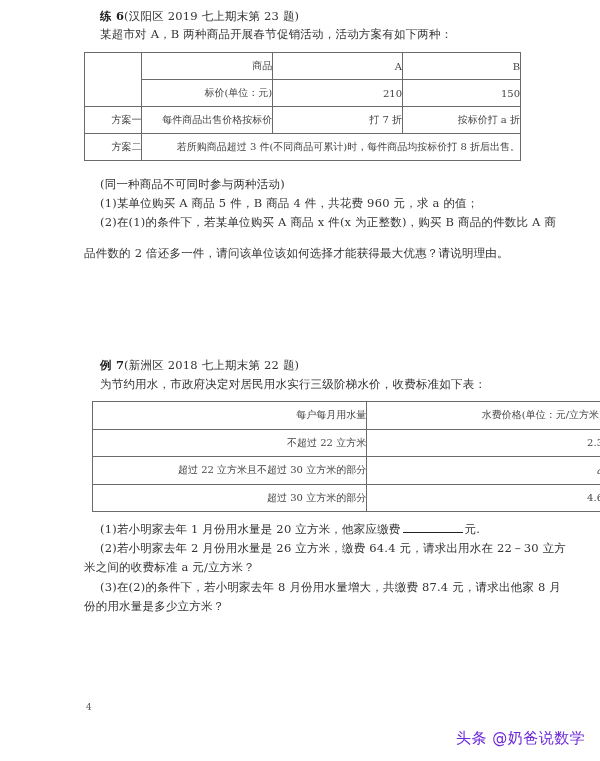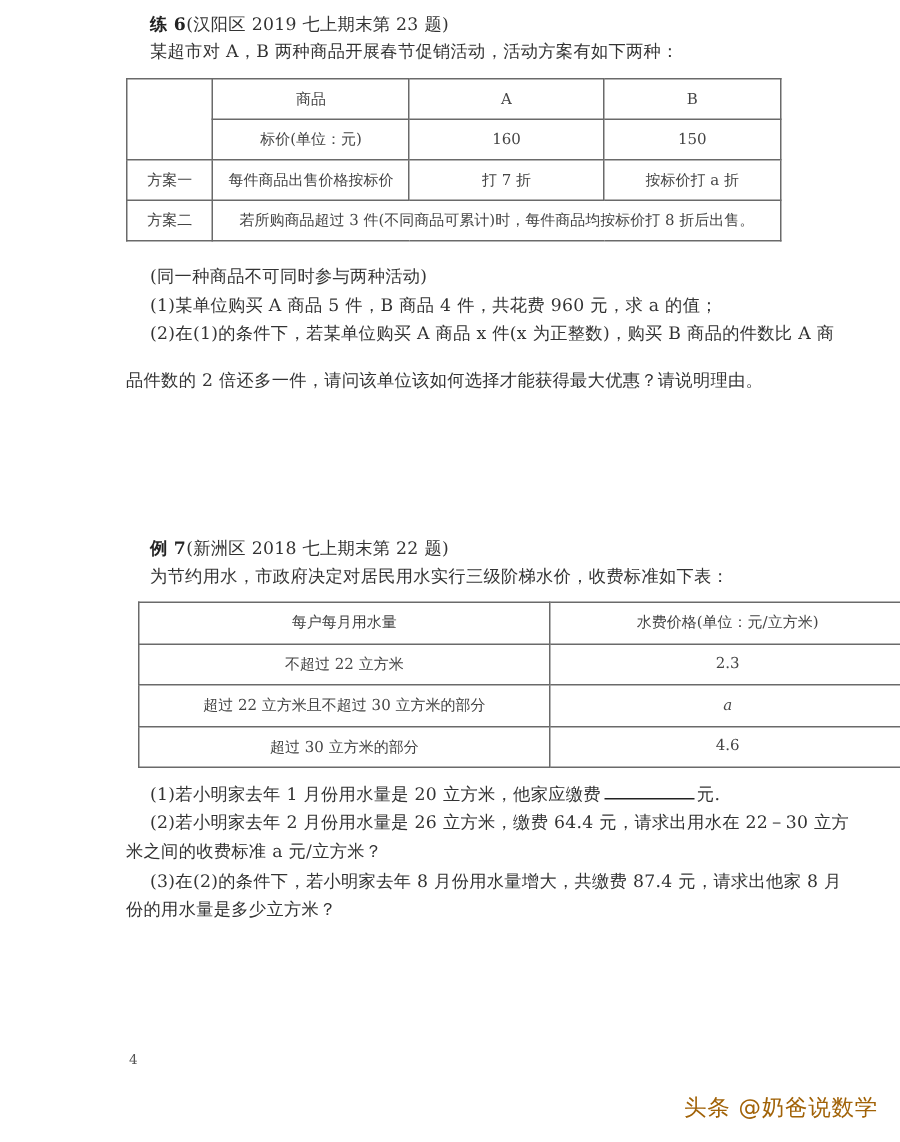--- a/index.html
+++ b/index.html
@@ -10,30 +10,30 @@
   .page { position: absolute; left: 0; top: 0; width: 600px; height: 761px; padding-left: 28px; }
   .line { position: absolute; font-size: 11.5px; line-height: 16px; white-space: nowrap; letter-spacing: 0.2px; color: #333; }
   .indent { left: 100px; }
   .flush { left: 84px; }
   .bold-label { font-weight: bold; color: #222; }
   .section-title {
     position: absolute; left: 84px; top: 332px; font-family: "DejaVu Sans", "Liberation Sans", sans-serif;
     font-weight: bold; font-size: 13px; color: #111; letter-spacing: 1px;
   }
   table { position: absolute; border-collapse: collapse; font-size: 10px; color: #444; }
-  td { border: 1px solid #6a6a6a; text-align: center; vertical-align: middle; padding: 0; }
+  td { border: 1px solid #6a6a6a; text-align: right; vertical-align: middle; padding: 0; }
   #t1 { left: 84px; top: 52px; width: 437px; border: 1.5px solid #555; }
   #t1 tr { height: 27px; }
   #t2 { left: 92px; top: 401px; width: 512px; border: 1.5px solid #555; }
   #t2 tr { height: 27.5px; }
   .blank { display: inline-block; width: 60px; border-bottom: 1px solid #222; height: 12px; vertical-align: baseline; margin: 0 2px; }
   .page-num { position: absolute; left: 86px; top: 702px; font-size: 9px; color: #555; }
   .watermark {
     position: absolute; left: 456px; top: 729px; font-family: "DejaVu Sans", "Liberation Sans", sans-serif;
-    font-size: 15px; color: #a16207; letter-spacing: 0.5px;
+    font-size: 15px; color: #6d28d9; letter-spacing: 0.5px;
     text-shadow: 0 0 2px #fff, 0 0 3px #fff;
   }
 </style>
 </head>
 <body>
 
 <div class="page">
 
   <div class="line indent" style="top:8px;">
     <span class="bold-label">练 6</span><span>(汉阳区 2019 七上期末第 23 题)</span>
@@ -43,21 +43,21 @@
   <table id="t1">
     <tbody>
         <tr>
       <td rowspan="2" style="width:57px;"></td>
       <td style="width:131px;">商品</td>
       <td style="width:130px;">A</td>
       <td style="width:118px;">B</td>
     </tr>
     <tr>
       <td>标价(单位：元)</td>
-      <td>160</td>
+      <td>210</td>
       <td>150</td>
     </tr>
     <tr>
       <td>方案一</td>
       <td>每件商品出售价格按标价</td>
       <td>打 7 折</td>
       <td>按标价打 a 折</td>
     </tr>
     <tr>
       <td>方案二</td>

